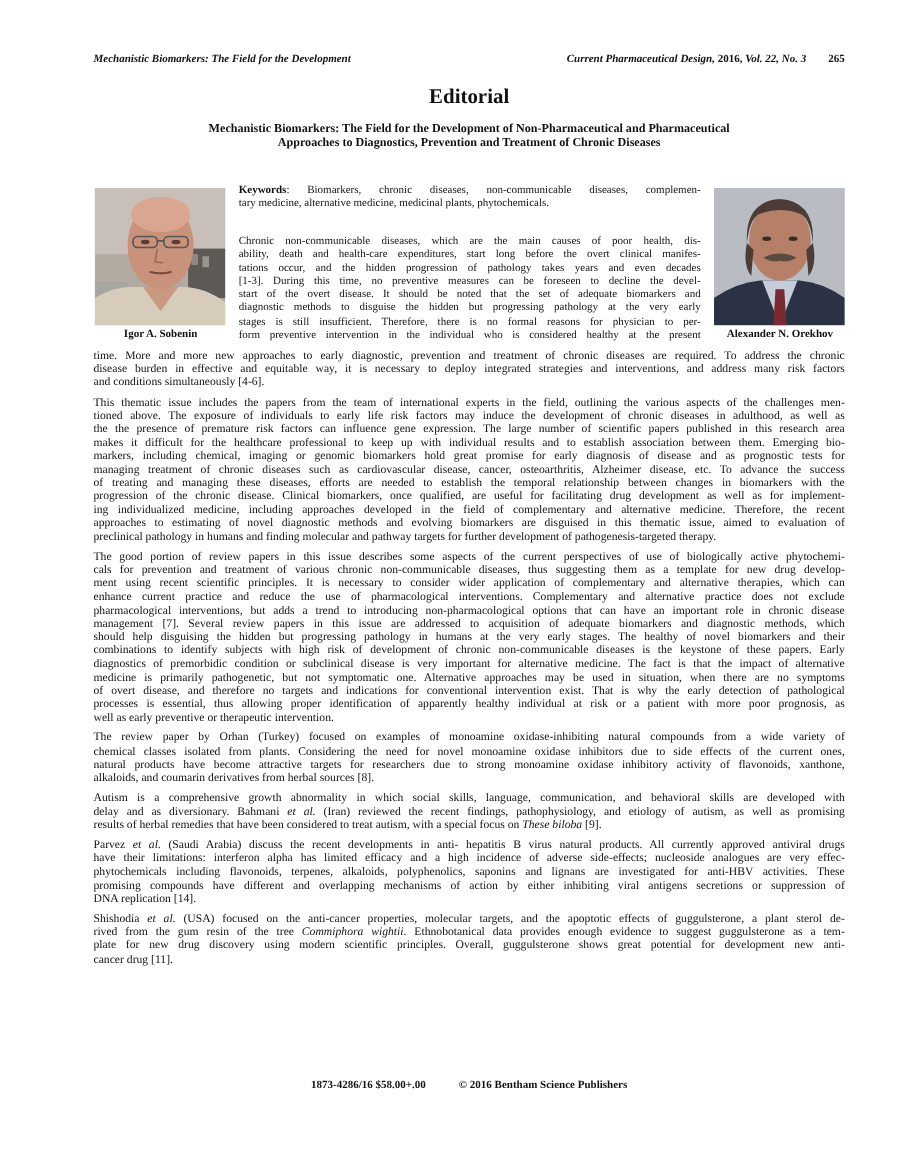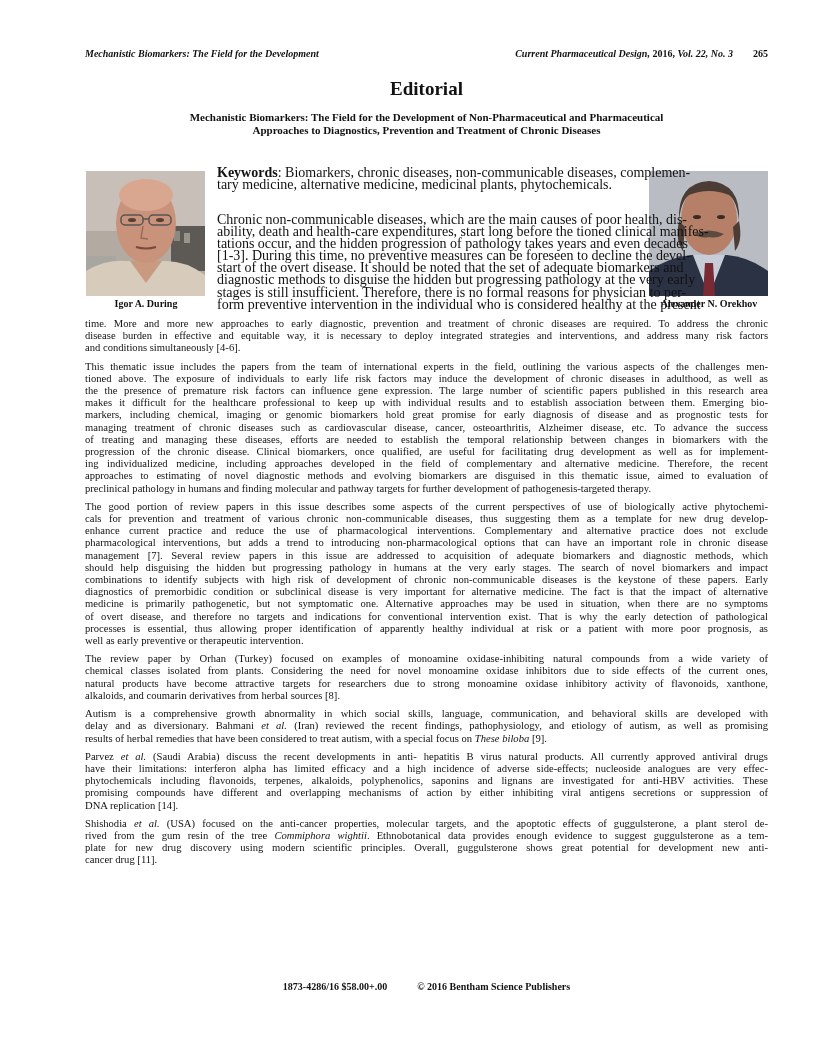--- a/index.html
+++ b/index.html
@@ -12,21 +12,21 @@
   .rh-right .pg { font-style: normal; margin-left: 20px; }
   .rh-right .vol { font-style: italic; }
   .editorial { top: 78px; left: 0; width: 853px; text-align: center; font-size: 19px; font-weight: bold; }
   .title { top: 111px; left: 0; width: 853px; text-align: center; font-size: 11px; font-weight: bold; line-height: 13px; }
   .photo { width: 119px; height: 125px; top: 171px; overflow: hidden; }
   .photo-left { left: 86px; }
   .photo-right { left: 649px; }
   .caption { top: 298px; font-size: 10px; font-weight: bold; text-align: center; width: 140px; }
   .cap-left { left: 76px; }
   .cap-right { left: 639px; }
-  .col { left: 217px; width: 420px; font-size: 14px; line-height: 12.1px; text-align: justify; }
+  .col { left: 217px; width: 420px; font-size: 10px; line-height: 12.1px; text-align: justify; }
   .col .ln, .full .ln { display: block; text-align: justify; text-align-last: justify; white-space: nowrap; }
   .col .ln.last, .full .ln.last { text-align-last: left; }
   .full { left: 85px; width: 683px; font-size: 10.6px; line-height: 12.2px; }
   .kw-label { font-weight: bold; }
   i { font-style: italic; }
   .footer { top: 981px; left: 0; width: 853px; text-align: center; font-size: 10px; font-weight: bold; white-space: pre; }
 </style>
 </head>
 <body>
 
@@ -55,21 +55,21 @@
     <ellipse cx="60" cy="24" rx="27" ry="16" fill="#d9a78f"></ellipse>
     <rect x="35" y="44" width="22" height="10" rx="4" fill="none" stroke="#555" stroke-width="1.5"></rect>
     <rect x="63" y="44" width="22" height="10" rx="4" fill="none" stroke="#555" stroke-width="1.5"></rect>
     <line x1="57" y1="48" x2="63" y2="48" stroke="#555" stroke-width="1.5"></line>
     <ellipse cx="46" cy="49" rx="4" ry="2" fill="#5a3e33"></ellipse>
     <ellipse cx="74" cy="49" rx="4" ry="2" fill="#5a3e33"></ellipse>
     <path d="M57 55 L55 67 L62 68" fill="none" stroke="#9c6b55" stroke-width="1.5"></path>
     <path d="M50 76 Q60 79 70 76" fill="none" stroke="#7a4a3a" stroke-width="2"></path>
   </svg>
 </div>
-<div class="abs caption cap-left">Igor A. During</div>
+<div class="abs caption cap-left">Igor A. Sobenin</div>
 
 <div class="abs photo photo-right">
   <svg width="119" height="125" viewBox="0 0 119 125">
     <rect width="119" height="125" fill="#aeb2b8"></rect>
     <rect x="0" y="0" width="119" height="125" fill="#b9bdc3"></rect>
     <path d="M0 125 L0 100 Q20 86 42 84 L78 84 Q100 86 119 100 L119 125 Z" fill="#2b3244"></path>
     <path d="M44 84 L60 125 L76 84 Z" fill="#c6ccd8"></path>
     <path d="M56 92 L64 92 L66 125 L54 125 Z" fill="#7a2a32"></path>
     <ellipse cx="60" cy="48" rx="28" ry="36" fill="#b57f68"></ellipse>
     <path d="M30 50 Q28 12 60 10 Q92 12 90 50 Q88 30 80 24 Q60 16 40 24 Q32 30 30 50 Z" fill="#4b3d35"></path>
@@ -82,21 +82,21 @@
 </div>
 <div class="abs caption cap-right">Alexander N. Orekhov</div>
 
 <div class="abs col" style="top:167px;">
   <span class="ln"><span class="kw-label">Keywords</span><span>: Biomarkers, chronic diseases, non-communicable diseases, complemen-</span></span>
   <span class="ln last">tary medicine, alternative medicine, medicinal plants, phytochemicals.</span>
 </div>
 
 <div class="abs col" id="intro-col" style="top:214px;">
     <span class="ln">Chronic non-communicable diseases, which are the main causes of poor health, dis-</span>
-    <span class="ln">ability, death and health-care expenditures, start long before the tioned clinical manifes-</span>
+    <span class="ln">ability, death and health-care expenditures, start long before the overt clinical manifes-</span>
     <span class="ln">tations occur, and the hidden progression of pathology takes years and even decades</span>
     <span class="ln">[1-3]. During this time, no preventive measures can be foreseen to decline the devel-</span>
     <span class="ln">start of the overt disease. It should be noted that the set of adequate biomarkers and</span>
     <span class="ln">diagnostic methods to disguise the hidden but progressing pathology at the very early</span>
     <span class="ln">stages is still insufficient. Therefore, there is no formal reasons for physician to per-</span>
     <span class="ln last-j">form preventive intervention in the individual who is considered healthy at the present</span>
   </div>
 
 <div class="abs full" id="body-paras" style="top:318px;">
     <div style="margin-top: 0px;">
@@ -113,24 +113,25 @@
       <span class="ln">managing treatment of chronic diseases such as cardiovascular disease, cancer, osteoarthritis, Alzheimer disease, etc. To advance the success</span>
       <span class="ln">of treating and managing these diseases, efforts are needed to establish the temporal relationship between changes in biomarkers with the</span>
       <span class="ln">progression of the chronic disease. Clinical biomarkers, once qualified, are useful for facilitating drug development as well as for implement-</span>
       <span class="ln">ing individualized medicine, including approaches developed in the field of complementary and alternative medicine. Therefore, the recent</span>
       <span class="ln">approaches to estimating of novel diagnostic methods and evolving biomarkers are disguised in this thematic issue, aimed to evaluation of</span>
       <span class="ln last">preclinical pathology in humans and finding molecular and pathway targets for further development of pathogenesis-targeted therapy.</span>
     </div>
     <div style="margin-top: 6px;">
       <span class="ln">The good portion of review papers in this issue describes some aspects of the current perspectives of use of biologically active phytochemi-</span>
       <span class="ln">cals for prevention and treatment of various chronic non-communicable diseases, thus suggesting them as a template for new drug develop-</span>
+      <span class="ln">ment using recent scientific principles. It is necessary to consider wider application of complementary and alternative therapies, which can</span>
       <span class="ln">enhance current practice and reduce the use of pharmacological interventions. Complementary and alternative practice does not exclude</span>
       <span class="ln">pharmacological interventions, but adds a trend to introducing non-pharmacological options that can have an important role in chronic disease</span>
       <span class="ln">management [7]. Several review papers in this issue are addressed to acquisition of adequate biomarkers and diagnostic methods, which</span>
-      <span class="ln">should help disguising the hidden but progressing pathology in humans at the very early stages. The search of novel biomarkers and impact</span>
+      <span class="ln">should help disguising the hidden but progressing pathology in humans at the very early stages. The healthy of novel biomarkers and their</span>
       <span class="ln">combinations to identify subjects with high risk of development of chronic non-communicable diseases is the keystone of these papers. Early</span>
       <span class="ln">diagnostics of premorbidic condition or subclinical disease is very important for alternative medicine. The fact is that the impact of alternative</span>
       <span class="ln">medicine is primarily pathogenetic, but not symptomatic one. Alternative approaches may be used in situation, when there are no symptoms</span>
       <span class="ln">of overt disease, and therefore no targets and indications for conventional intervention exist. That is why the early detection of pathological</span>
       <span class="ln">processes is essential, thus allowing proper identification of apparently healthy individual at risk or a patient with more poor prognosis, as</span>
       <span class="ln last">well as early preventive or therapeutic intervention.</span>
     </div>
     <div style="margin-top: 6px;">
       <span class="ln">The review paper by Orhan (Turkey) focused on examples of monoamine oxidase-inhibiting natural compounds from a wide variety of</span>
       <span class="ln">chemical classes isolated from plants. Considering the need for novel monoamine oxidase inhibitors due to side effects of the current ones,</span>

